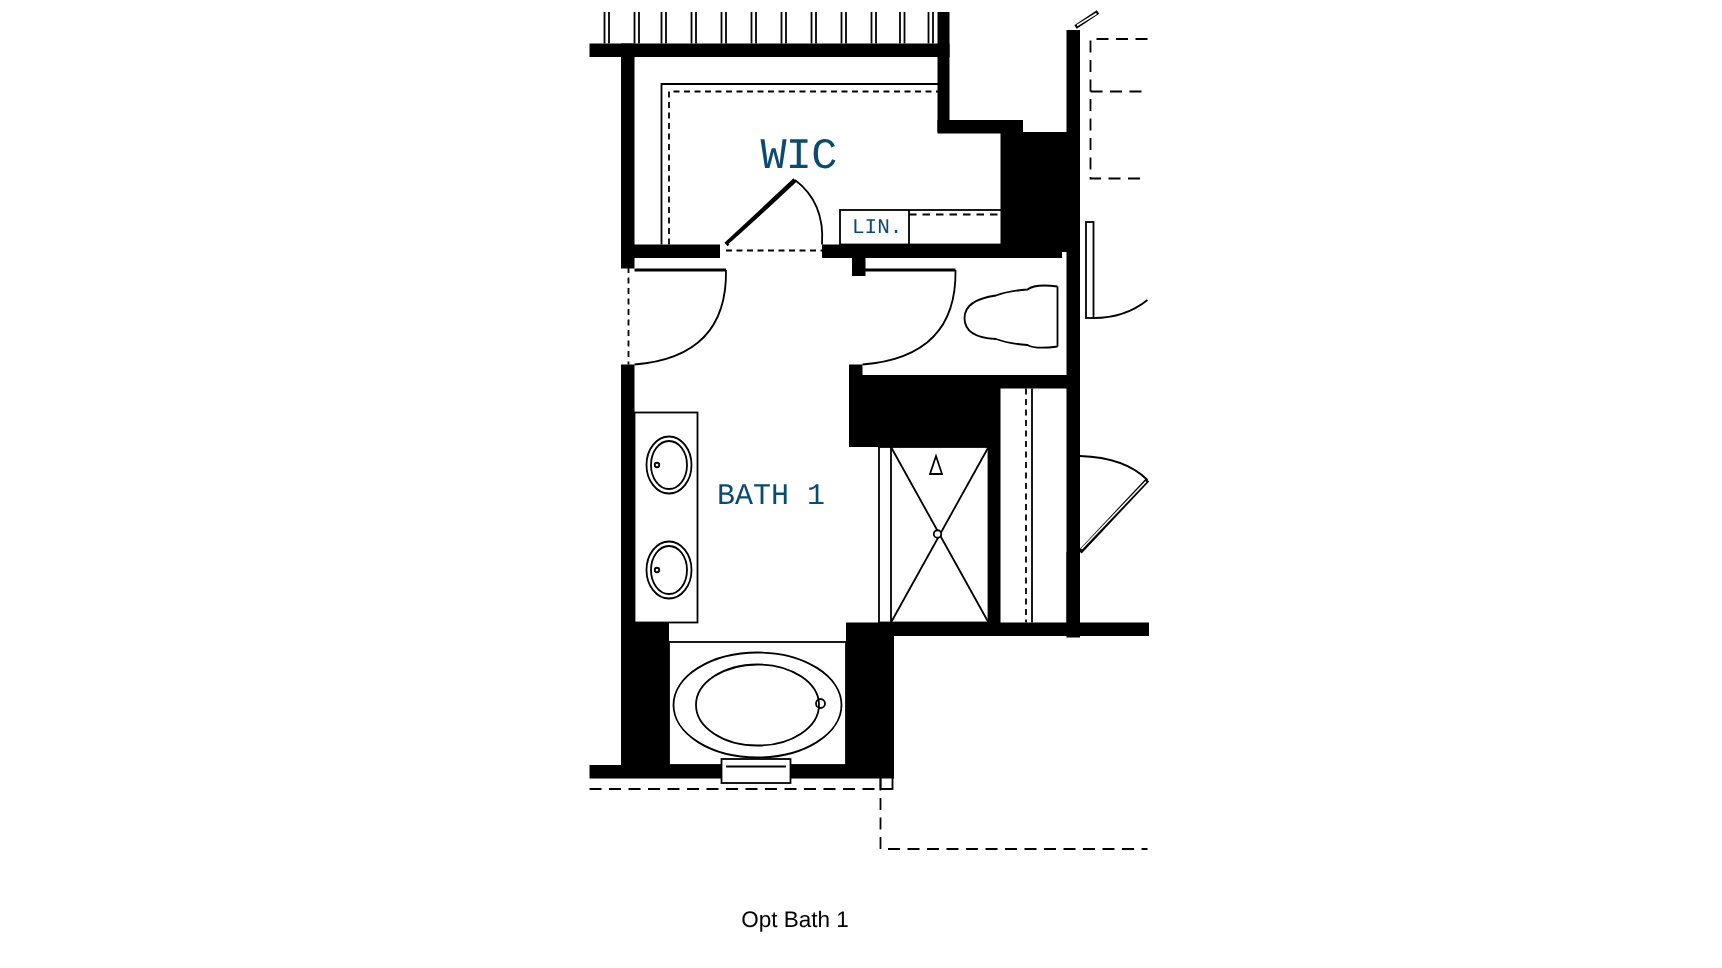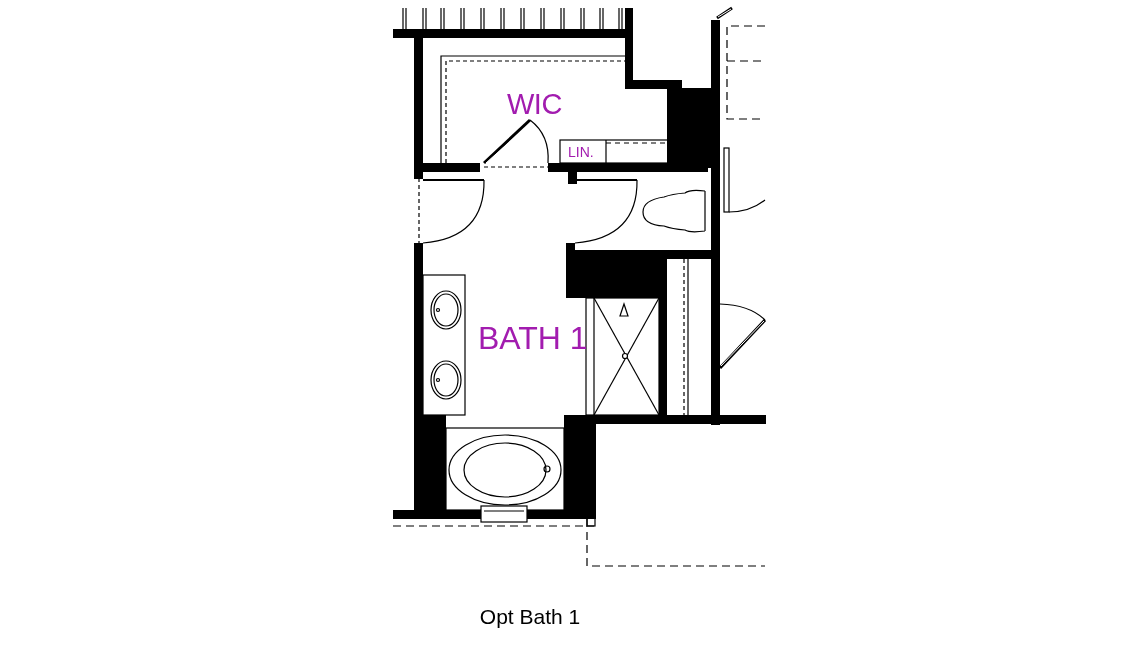--- a/index.html
+++ b/index.html
@@ -1,22 +1,22 @@
 <!DOCTYPE html>
 <html><head>
 <meta charset="utf-8">
 <style>
   html, body { margin: 0; padding: 0; background: #ffffff; }
   body { width: 1148px; height: 645px; position: relative; overflow: hidden; font-family: "Liberation Sans", sans-serif; }
   #plan { position: absolute; left: 0; top: 0; width: 1148px; height: 645px; }
-  .room-label { position: absolute; color: #a21caf; font-family: Liberation Sans, sans-serif; white-space: nowrap; }
+  .room-label { position: absolute; color: #0c4a6e; font-family: Liberation Mono, monospace; white-space: nowrap; }
   #wic-label { left: 507px; top: 88px; font-size: 29px; letter-spacing: -0.5px; }
-  #bath-label { left: 478px; top: 320px; font-size: 32px; }
+  #bath-label { left: 478px; top: 320px; font-size: 20px; }
   #lin-label { left: 568px; top: 144px; font-size: 14px; text-align: right; }
-  #caption { position: absolute; left: 0; width: 1060px; top: 605px; text-align: center; font-size: 21px; color: #000; }
+  #caption { position: absolute; left: 0; width: 1060px; top: 605px; text-align: center; font-size: 15px; color: #000; }
 </style>
 </head>
 <body>
 
 <svg id="plan" viewBox="0 0 1148 645" xmlns="http://www.w3.org/2000/svg">
   <g fill="#000" stroke="none">
 
     <rect x="393" y="29" width="240" height="9"></rect>
     <rect x="625" y="8" width="8" height="80"></rect>
     <rect x="625" y="80" width="57" height="9"></rect>

